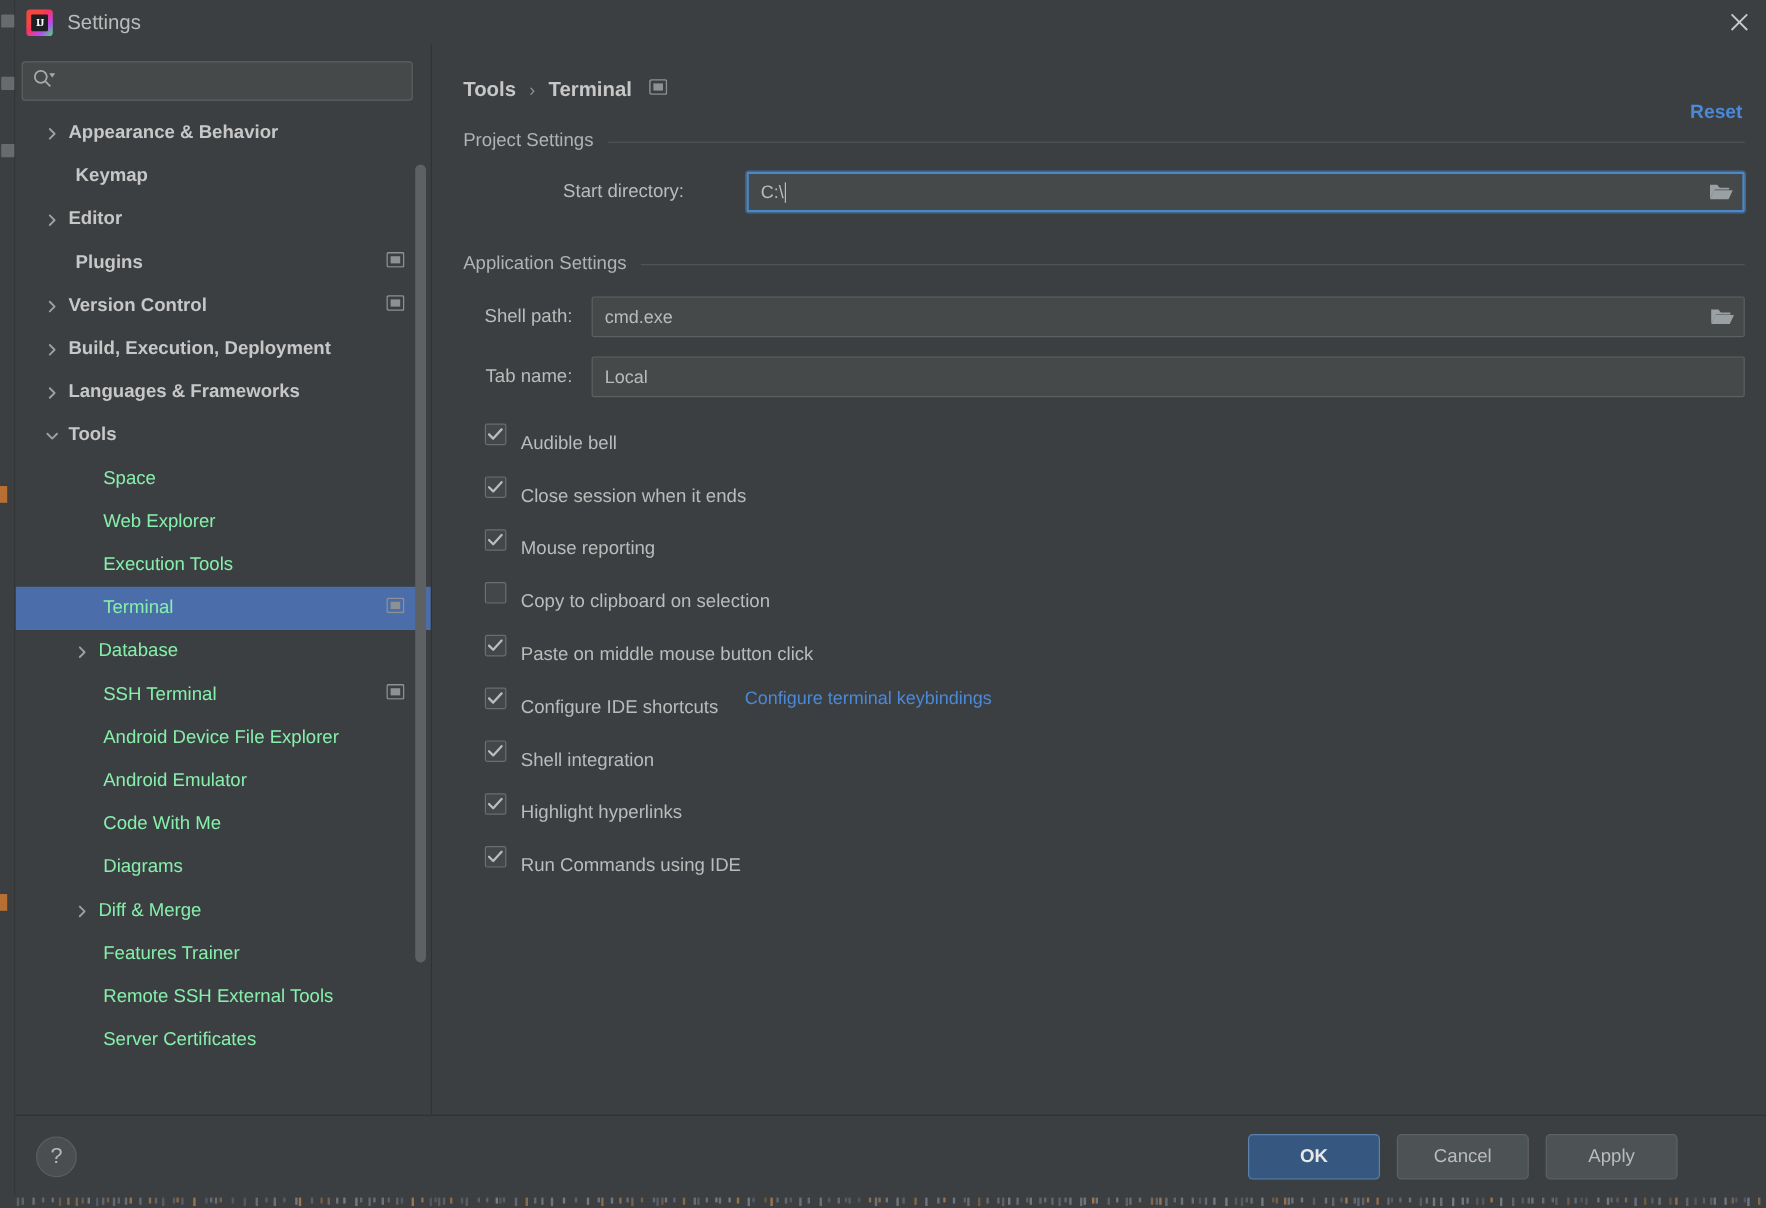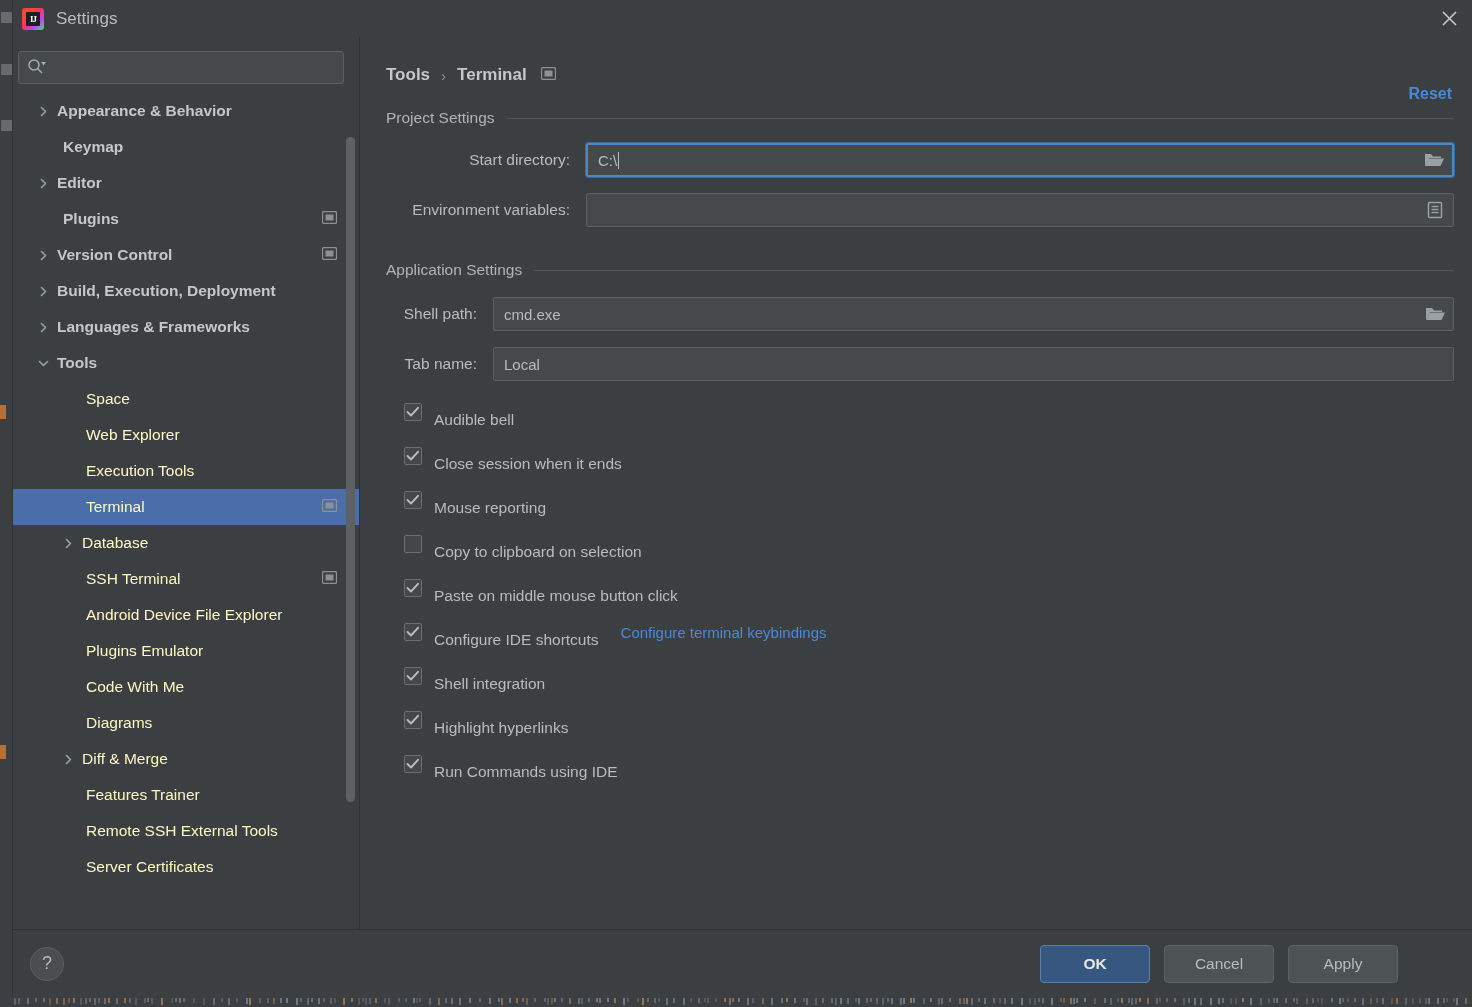--- a/index.html
+++ b/index.html
@@ -106,21 +106,21 @@
     height: 36px; display: flex; align-items: center;
     position: relative; cursor: default;
     padding-right: 22px;
   }
   .tree-row.selected { background: #4b6eab; }
   .tree-arrow {
     width: 16px; height: 16px; flex: 0 0 16px;
     display: flex; align-items: center; justify-content: center;
   }
   .tree-label {
-    color: #fef9c3; font-size: 15.5px; white-space: nowrap;
+    color: #86efac; font-size: 15.5px; white-space: nowrap;
   }
   .tree-row.lvl0 .tree-label { font-weight: bold; color: #c7c7c7; }
   .tree-row.lvl0 { padding-left: 22px; }
   .tree-row.lvl1 { padding-left: 47px; }
   .tree-row.lvl0 .tree-arrow { margin-right: 6px; }
   .tree-row.lvl1 .tree-arrow { margin-right: 6px; }
   .tree-row.noarrow.lvl0 { padding-left: 50px; }
   .tree-row.noarrow.lvl1 { padding-left: 73px; }
   .badge-monitor {
     position: absolute; right: 22px; top: 50%; transform: translateY(-50%);
@@ -589,21 +589,21 @@
             <span class="tree-label">SSH Terminal</span>
             <span class="badge-monitor"><svg width="15" height="13" viewBox="0 0 15 13">
                 <rect x="0.5" y="0.5" width="14" height="12" rx="1.5" fill="none" stroke="#8d9194" stroke-width="1.3"></rect>
                 <rect x="3.5" y="3.5" width="8" height="6" fill="#8d9194"></rect>
               </svg></span>
           </div>
           <div class="tree-row lvl1 noarrow">
             <span class="tree-label">Android Device File Explorer</span>
           </div>
           <div class="tree-row lvl1 noarrow">
-            <span class="tree-label">Plugins Emulator</span>
+            <span class="tree-label">Android Emulator</span>
           </div>
           <div class="tree-row lvl1 noarrow">
             <span class="tree-label">Code With Me</span>
           </div>
           <div class="tree-row lvl1 noarrow">
             <span class="tree-label">Diagrams</span>
           </div>
           <div class="tree-row lvl1">
             <span class="tree-arrow">
               <svg width="11" height="11" viewBox="0 0 11 11">
@@ -638,46 +638,34 @@
           </svg>
         </span>
       </div>
       <div id="reset-link">Reset</div>
 
       <div class="section-head">
         <span class="section-title">Project Settings</span>
         <span class="section-rule"></span>
       </div>
 
-      <div class="field-row" style="margin-top:16px;">
+      <div class="field-row" style="margin-top:16px;gap:36px;">
         <span class="field-label" style="width:200px;">Start directory:</span>
         <div class="field-box focused">
           <span class="field-text">C:\</span>
           <span class="caret"></span>
           <span class="field-icon">
             <svg width="21" height="16" viewBox="0 0 21 16">
               <path d="M1 13 L1 2 L7 2 L9 4.5 L17 4.5 L17 6 L5 6 L1.5 13 Z" fill="#9aa0a4"></path>
               <path d="M4.5 6.5 L20 6.5 L16.5 14 L1 14 Z" fill="#9aa0a4"></path>
             </svg>
           </span>
         </div>
       </div>
 
-      <div class="field-row" style="margin-top:16px;">
-        <span class="field-label" style="width:200px;">Environment variables:</span>
-        <div class="field-box">
-          <span class="field-text"></span>
-          <span class="field-icon">
-            <svg width="16" height="18" viewBox="0 0 16 18">
-              <rect x="1.5" y="1.5" width="13" height="15" rx="1" fill="none" stroke="#9aa0a4" stroke-width="1.5"></rect>
-              <path d="M4.5 5.5 H11.5 M4.5 8.5 H11.5 M4.5 11.5 H11.5" stroke="#9aa0a4" stroke-width="1.4"></path>
-            </svg>
-          </span>
-        </div>
-      </div>
 
       <div class="section-head" style="margin-top:34px;">
         <span class="section-title">Application Settings</span>
         <span class="section-rule"></span>
       </div>
 
       <div class="field-row" style="margin-top:18px;">
         <span class="field-label" style="width:107px;">Shell path:</span>
         <div class="field-box">
           <span class="field-text">cmd.exe</span>

